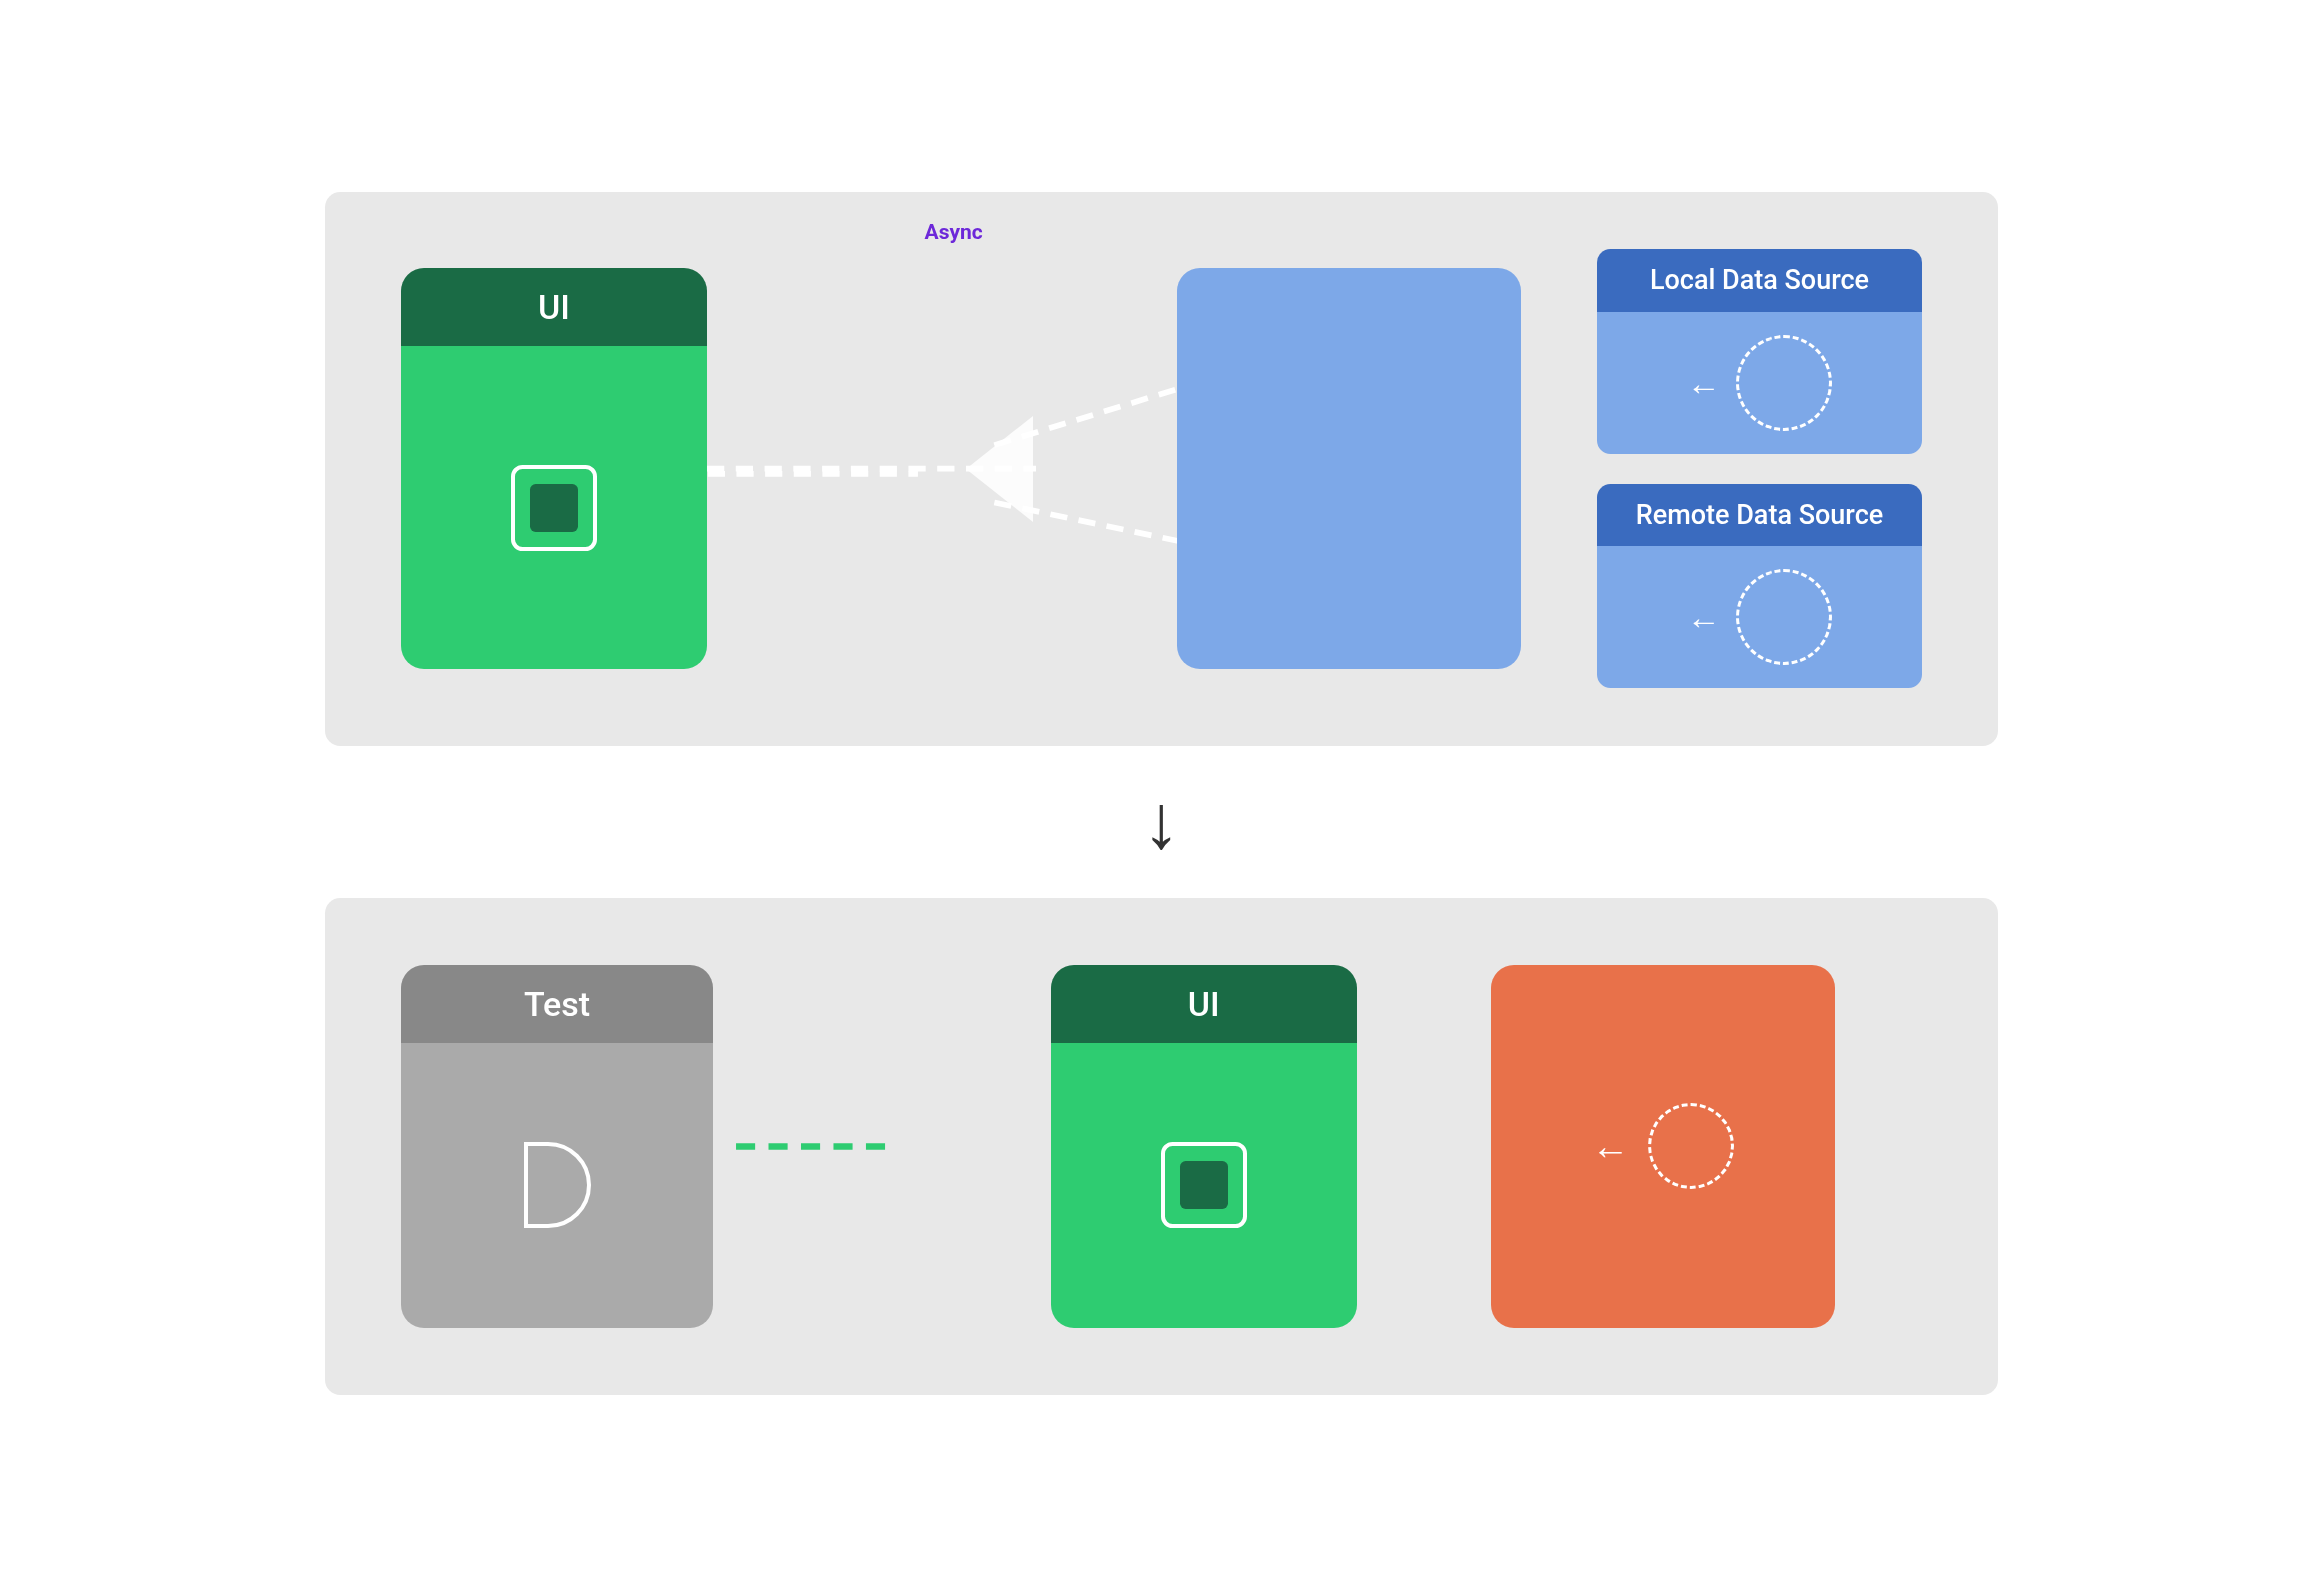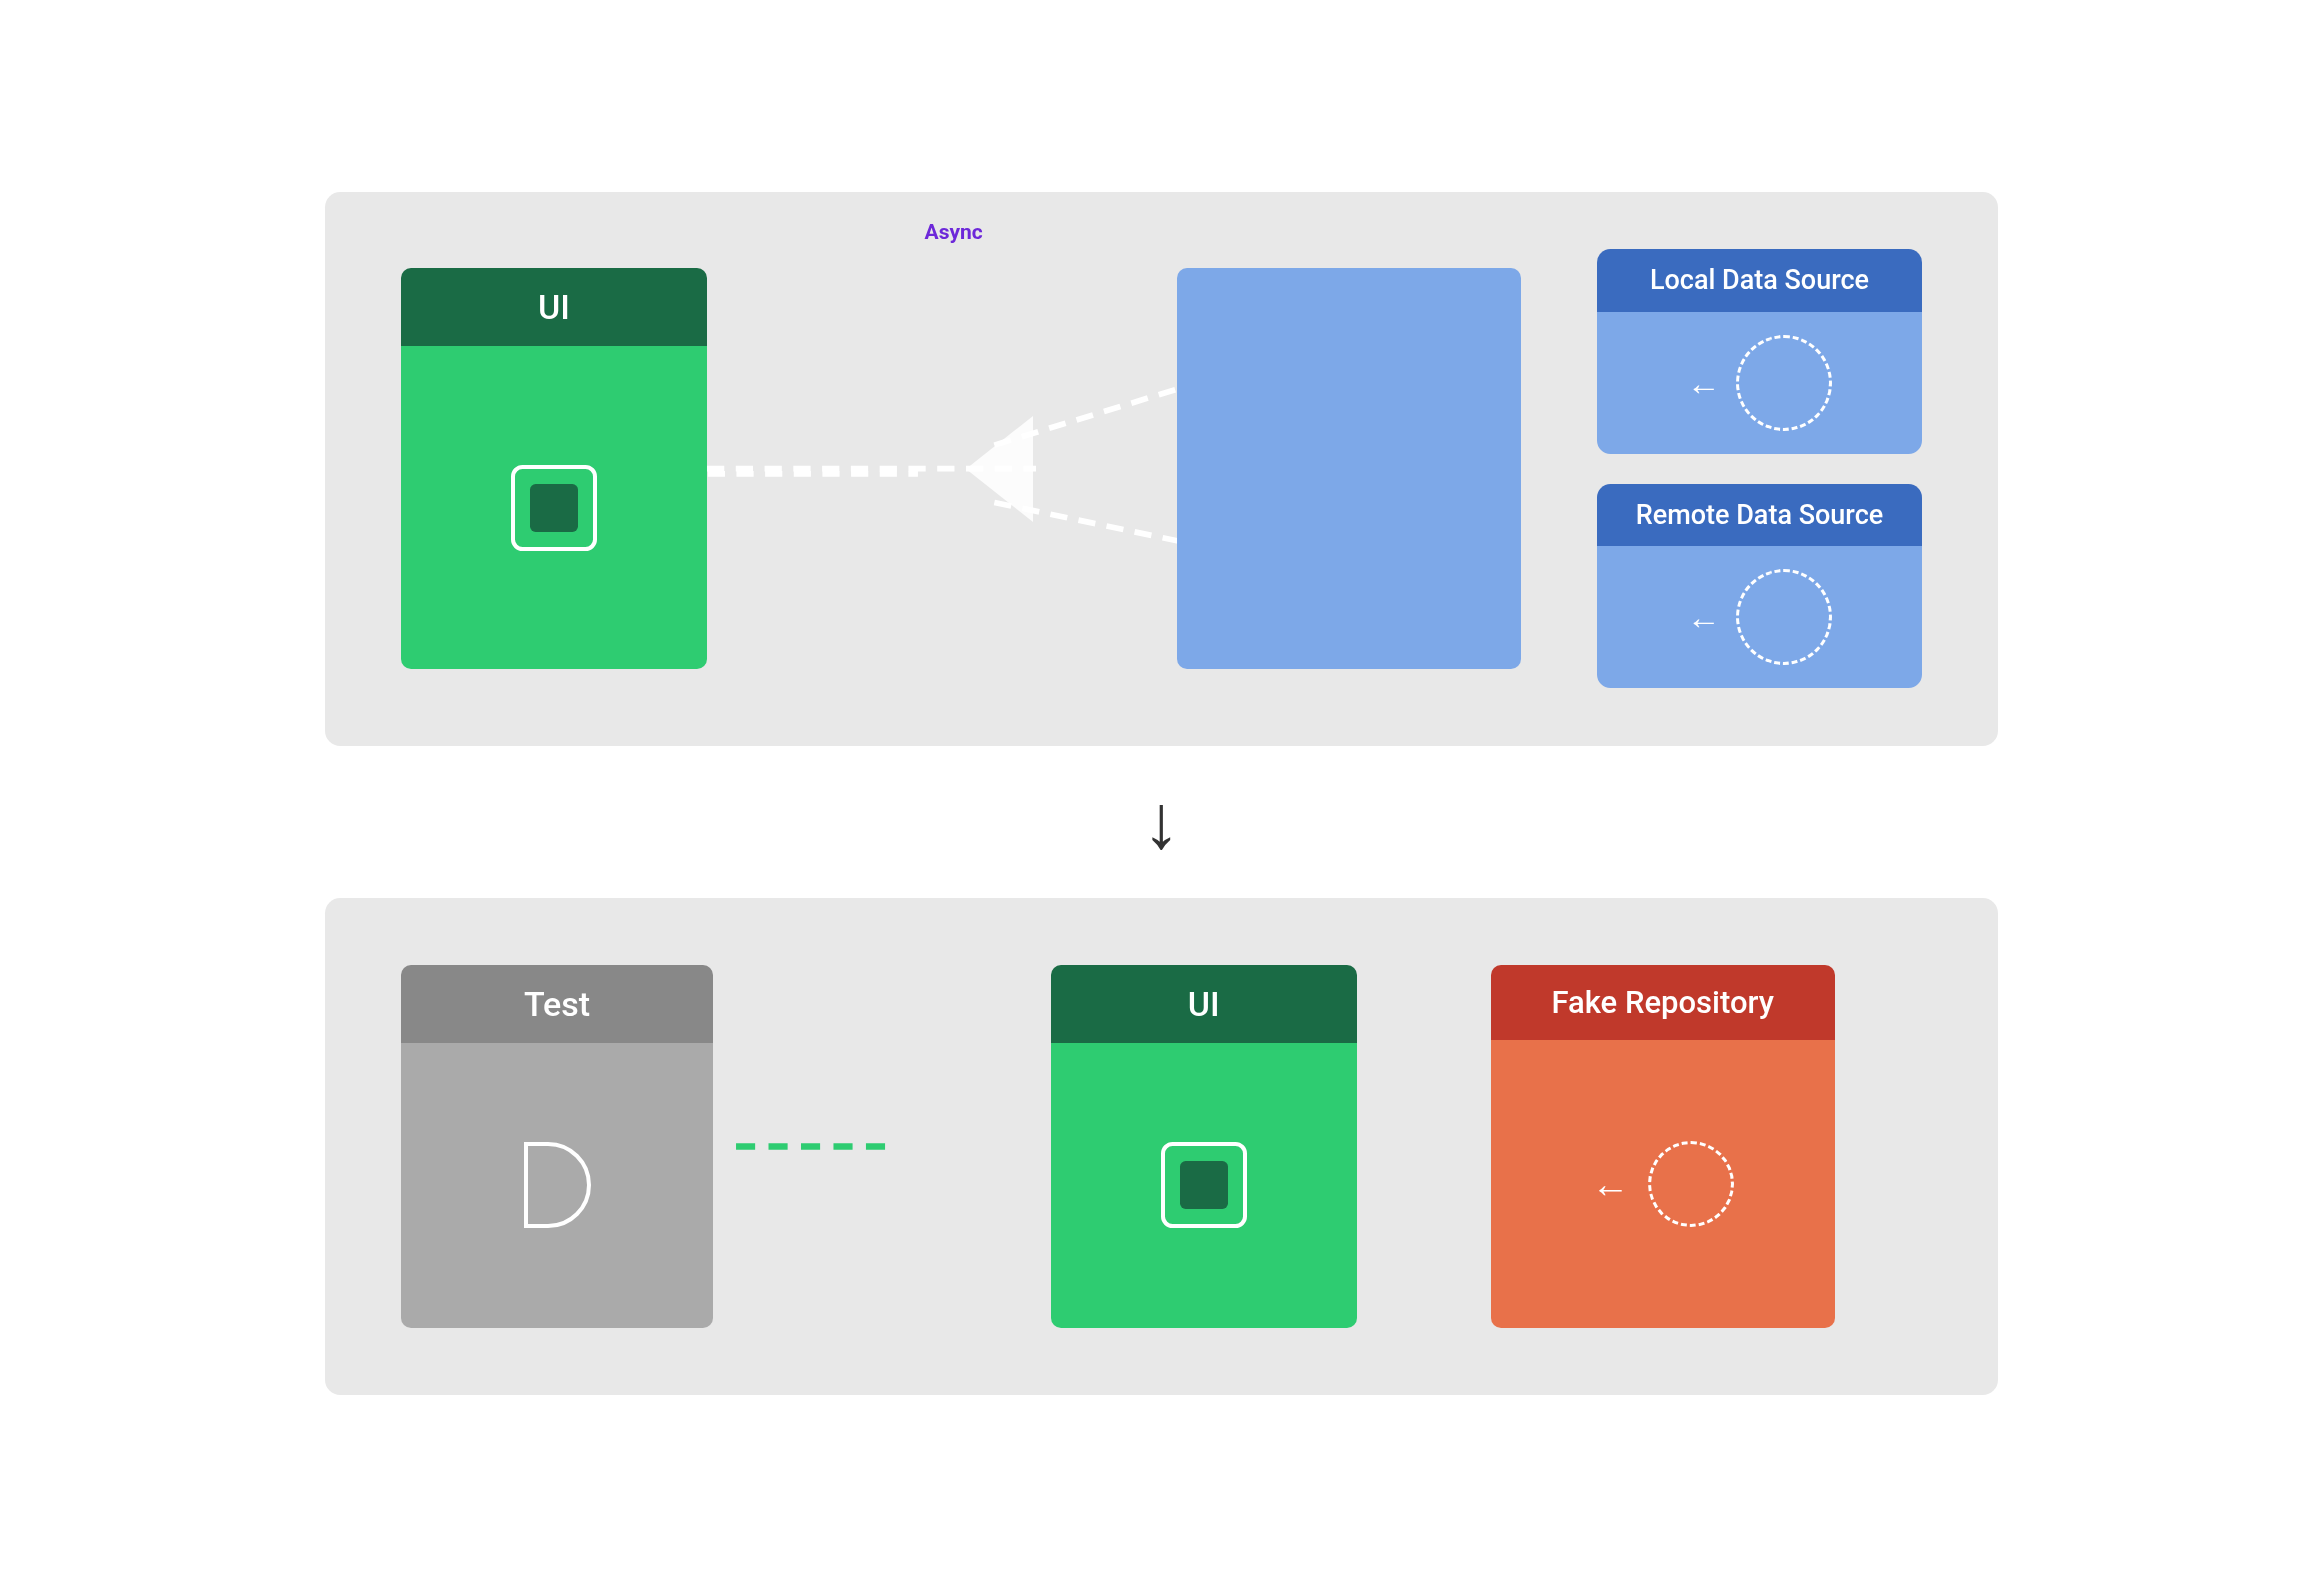--- a/index.html
+++ b/index.html
@@ -39,21 +39,21 @@
     .top-inner {
       display: flex;
       align-items: center;
       gap: 0;
       width: 100%;
       position: relative;
     }
 
     
     .block {
-      border-radius: 10px;
+      border-radius: 23px;
       overflow: hidden;
       display: flex;
       flex-direction: column;
       position: relative;
     }
 
     .block-header {
       text-align: center;
       font-size: 34px;
       font-weight: 500;
@@ -395,23 +395,20 @@
         </div>
         <div class="block-body">
           <div class="square-icon">
             <div class="square-icon-inner"></div>
           </div>
         </div>
       </div>
 
 
       <div class="block fake-repo-block">
-        <div class="block-header">
-          <span>Fake Repository</span>
-        </div>
         <div class="block-body">
           <div style="display:flex;align-items:center;gap:19px;">
             <span style="color:white;font-size:38px;font-weight:bold;">←</span>
             <div class="dashed-circle-sm"></div>
           </div>
         </div>
       </div>
 
     </div>
   </div>

